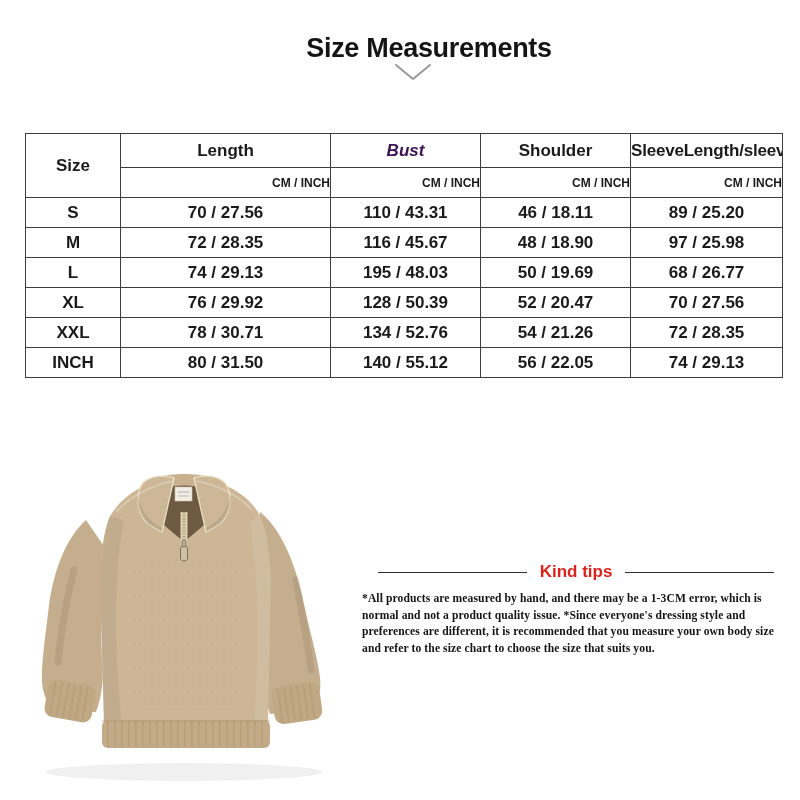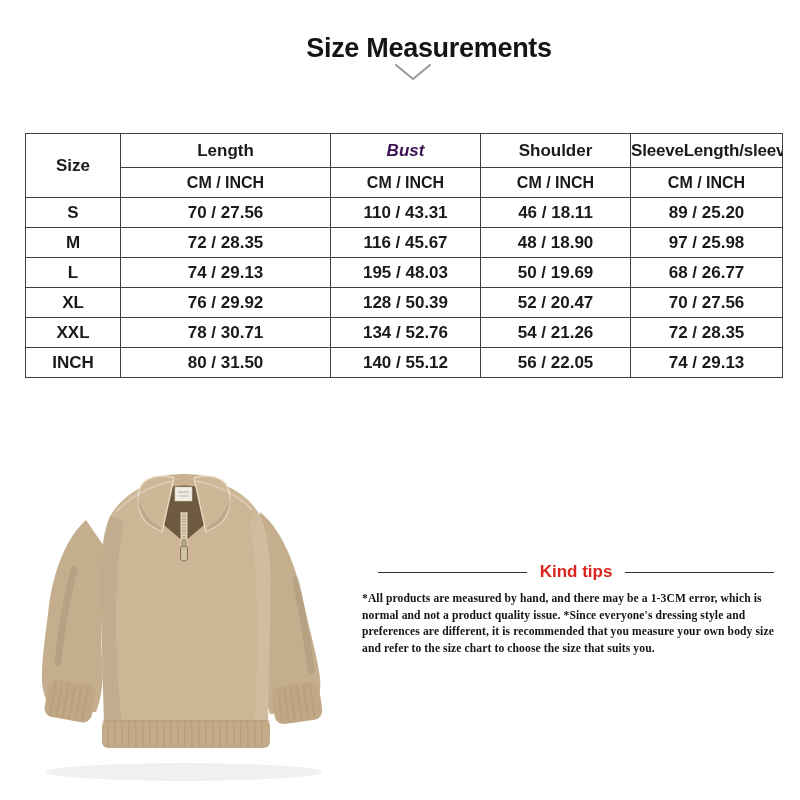--- a/index.html
+++ b/index.html
@@ -41,21 +41,21 @@
     border: 1px solid #3d3d3d;
     text-align: center;
     vertical-align: middle;
     padding: 0;
     font-weight: 700;
     color: #1a1a1a;
     overflow: hidden;
     white-space: nowrap;
   }
   .size-table thead tr.main-head th { height: 34px; font-size: 17px; }
-  .size-table thead tr.unit-head th { height: 30px; font-size: 16px; font-weight: 700; }
+  .size-table thead tr.unit-head th { height: 30px; font-size: 12px; font-weight: 700; text-align: right; }
   .size-table tbody td { height: 30px; font-size: 17px; }
   .size-table th.col-bust { color: #3c1053; font-style: italic; }
   .size-table th.col-sleeve { font-size: 11px; letter-spacing: -0.2px; }
   .size-table th.col-size { font-size: 17px; }
 
   
   .product-photo {
     position: absolute;
     left: 12px; top: 420px;
     width: 348px; height: 372px;

